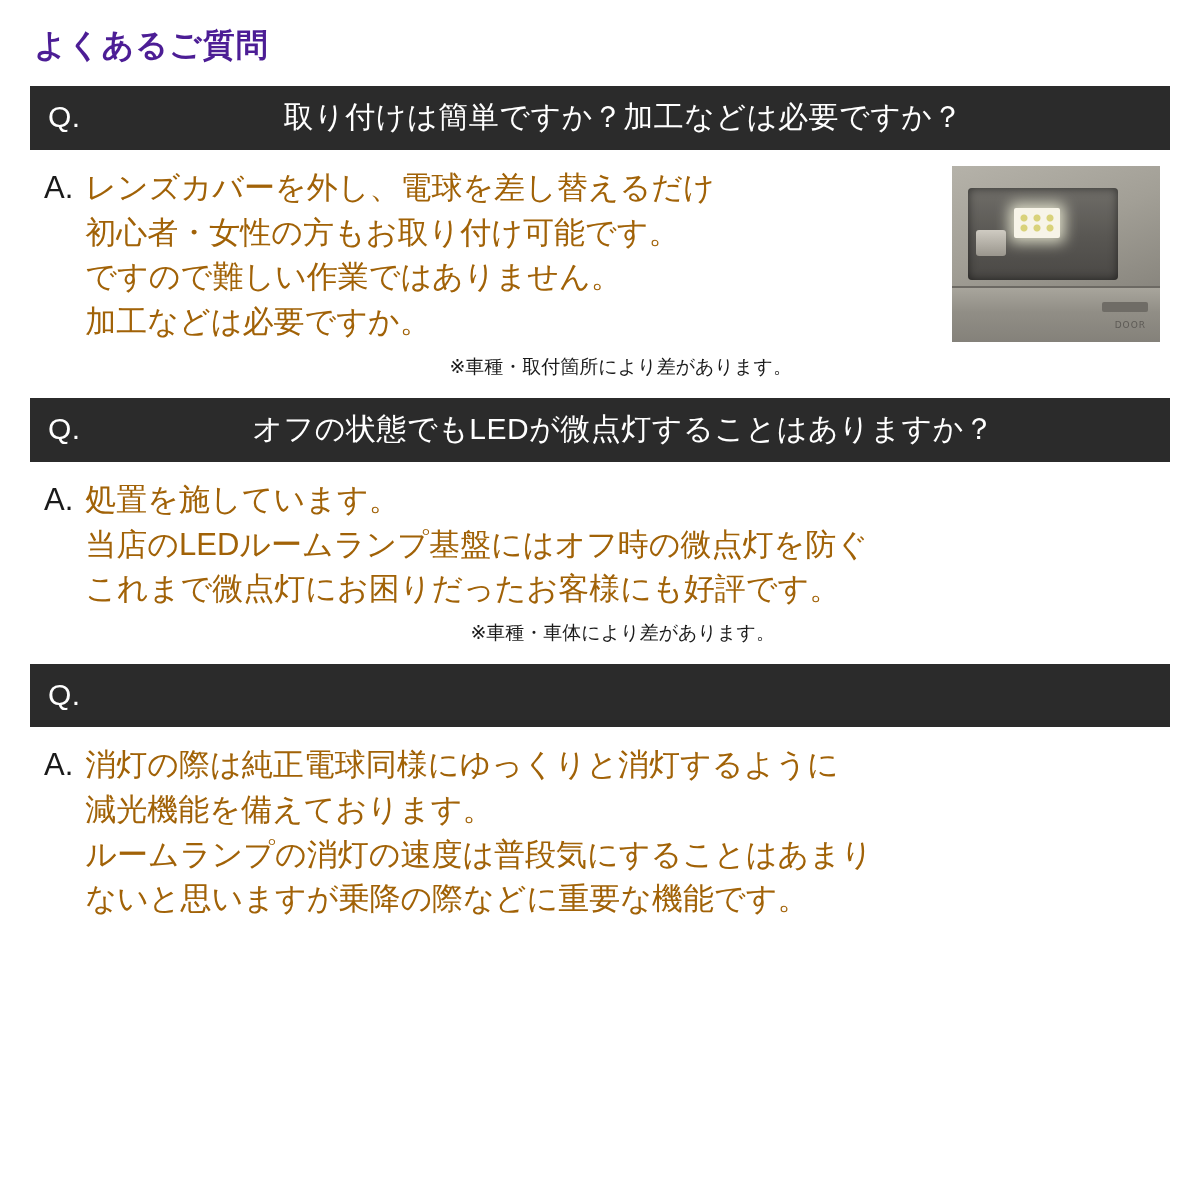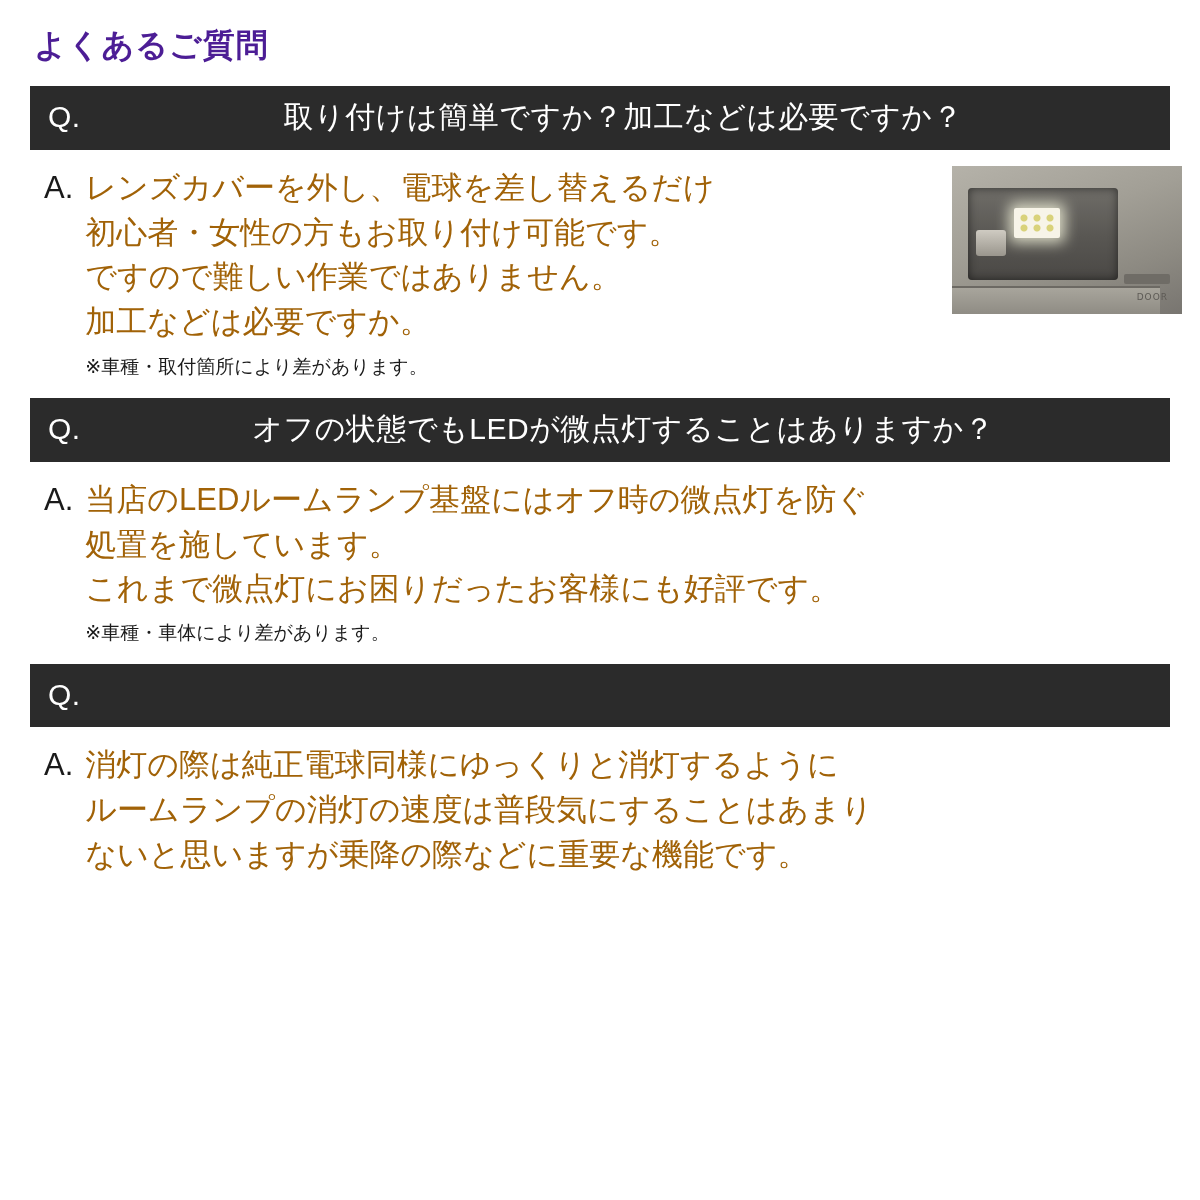--- a/index.html
+++ b/index.html
@@ -81,26 +81,25 @@
   .a-textcol {
     flex: 1 1 auto;
   }
   .photo-col {
     flex: 0 0 auto;
     width: 208px;
     margin-left: 6px;
   }
   .photo {
     width: 208px;
-    height: 148px;
+    height: 176px;
     position: relative;
     overflow: hidden;
     background: #9d9b94;
     border: 0;
-    padding-left: 22px;
   }
   .photo .lamp-body {
     position: absolute;
     left: 0; top: 0; right: 0; bottom: 0;
     background: linear-gradient(160deg, #b5b2a9 0%, #a29f96 40%, #8d8a82 72%, #787570 100%);
   }
   .photo .cavity {
     position: absolute;
     left: 16px; top: 22px; width: 150px; height: 92px;
     background: linear-gradient(180deg, #6f6d68 0%, #585652 55%, #4a4845 100%);
@@ -147,21 +146,21 @@
   }
   .photo .slot {
     position: absolute;
     right: 12px; bottom: 30px; width: 46px; height: 10px;
     background: #6f6c66;
     border-radius: 2px;
   }
   .note {
     font-size: 19px;
     color: #1a1a1a;
-    text-align: left;
+    text-align: center;
     margin-top: 8px;
     white-space: nowrap;
   }
   .note-right {
     margin-top: 10px;
     padding-right: 4px;
   }
 </style>
 </head>
 <body>
@@ -204,35 +203,36 @@
   </div>
 
   <div class="faq-item">
     <div class="q-bar">
       <span class="q-mark">Q.</span>
       <span class="q-text">オフの状態でもLEDが微点灯することはありますか？</span>
     </div>
     <div class="a-block">
       <span class="a-mark">A.</span>
       <div class="a-body">
+        <div class="a-line">処置を施しています。</div>
         <div class="a-line">当店のLEDルームランプ基盤にはオフ時の微点灯を防ぐ</div>
-        <div class="a-line">処置を施しています。</div>
         <div class="a-line">これまで微点灯にお困りだったお客様にも好評です。</div>
         <div class="note">※車種・車体により差があります。</div>
       </div>
     </div>
   </div>
 
   <div class="faq-item">
     <div class="q-bar">
       <span class="q-mark">Q.</span>
     </div>
     <div class="a-block">
       <span class="a-mark">A.</span>
       <div class="a-body">
         <div class="a-line">消灯の際は純正電球同様にゆっくりと消灯するように</div>
+        <div class="a-line">減光機能を備えております。</div>
         <div class="a-line">ルームランプの消灯の速度は普段気にすることはあまり</div>
         <div class="a-line">ないと思いますが乗降の際などに重要な機能です。</div>
       </div>
     </div>
   </div>
 
 </div>
 
 </body></html>

